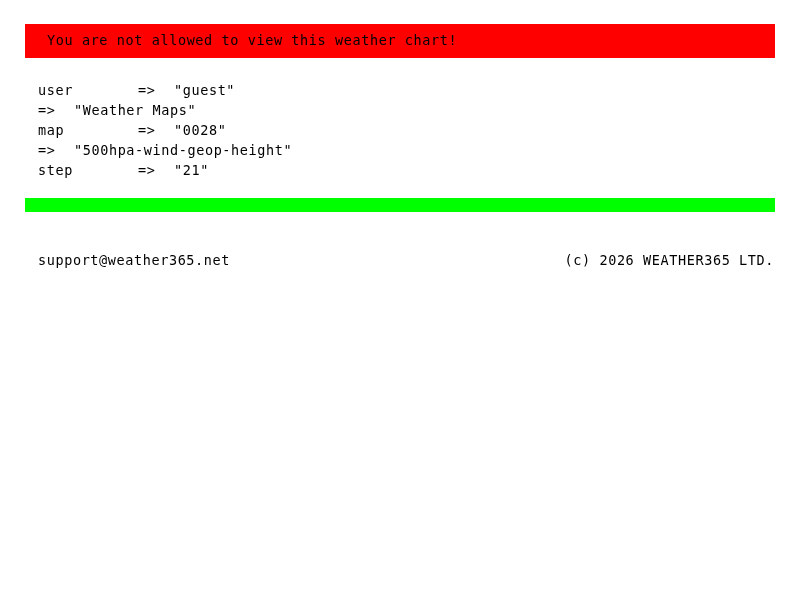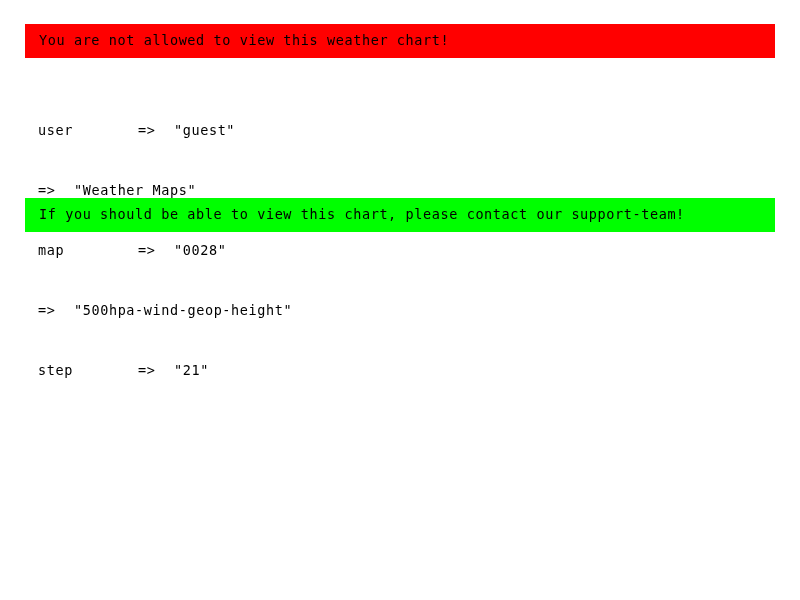--- a/index.html
+++ b/index.html
@@ -36,34 +36,34 @@
   .banner-info {
     top: 198px;
     background: #00ff00;
   }
   .banner-line {
     font-family: "DejaVu Sans Mono", monospace;
     font-size: 13.5px;
     letter-spacing: 0.6px;
     line-height: 20px;
     white-space: pre;
+    margin-left: 8px;
   }
   .params {
     position: absolute;
     left: 38px;
     top: 80px;
     width: 700px;
   }
   .param-row {
     display: flex;
     line-height: 20px;
     font-size: 13.5px;
     letter-spacing: 0.6px;
     white-space: pre;
-    margin-top: 40px;
   }
   .param-key {
     width: 100px;
     flex: 0 0 100px;
   }
   .param-arrow {
     width: 36px;
     flex: 0 0 36px;
   }
   .param-value {
@@ -120,17 +120,20 @@
 
     <div class="param-row">
       <div class="param-key">step</div>
       <div class="param-arrow">=&gt;</div>
       <div class="param-value">"21"</div>
     </div>
 
   </div>
 
   <div class="banner banner-info">
-    <div class="banner-line">If you should be able to view this chart, please contact our support-team!</div>
   </div>
 
+  <div class="footer">
+    <div>support@weather365.net</div>
+    <div class="footer-right">(c) 2026 WEATHER365 LTD.</div>
+  </div>
 
 </div>
 
 </body></html>

